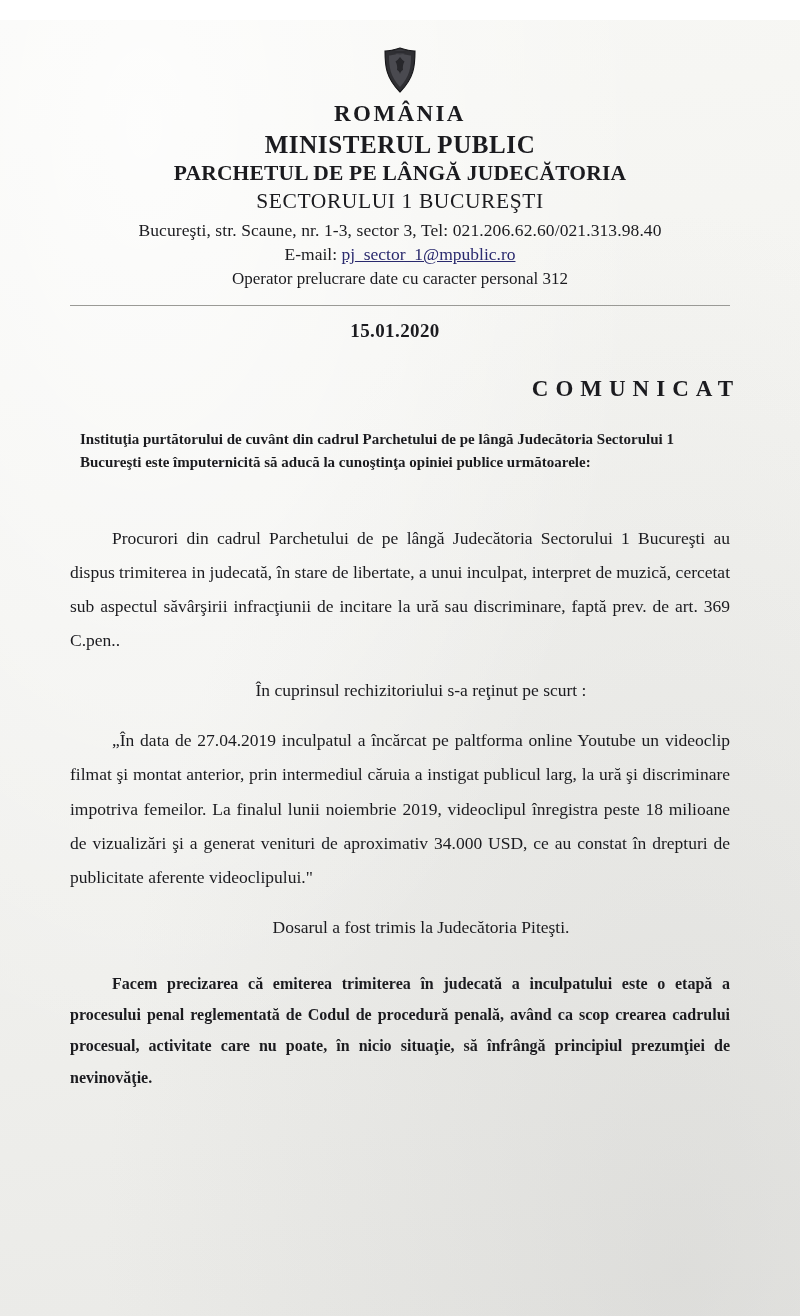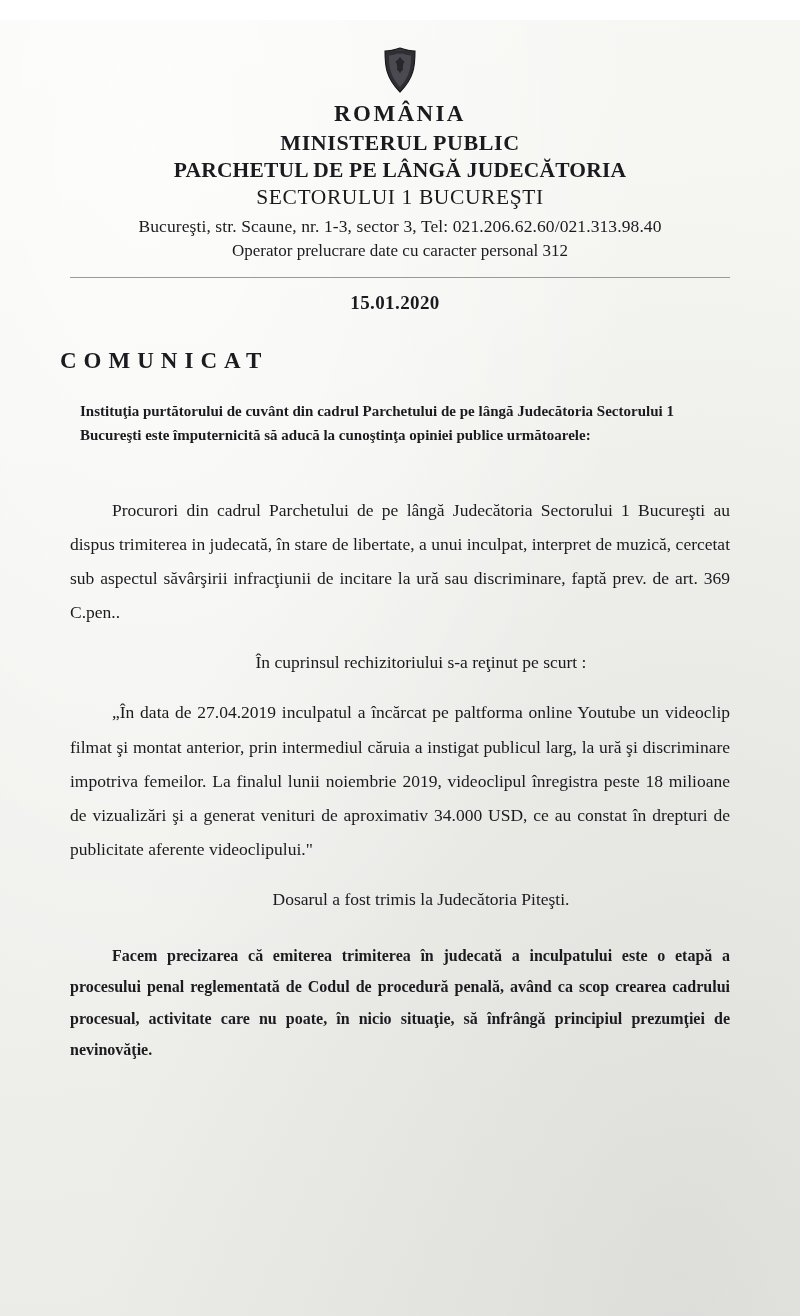--- a/index.html
+++ b/index.html
@@ -55,21 +55,21 @@
   .hdr {
     text-align: center;
     line-height: 1.26;
   }
   .hdr .l1 {
     font-size: 23px;
     font-weight: bold;
     letter-spacing: 2.4px;
   }
   .hdr .l2 {
-    font-size: 22px;
+    font-size: 25px;
     font-weight: bold;
     letter-spacing: 0.6px;
   }
   .hdr .l3 {
     font-size: 21.5px;
     font-weight: bold;
     letter-spacing: 0.2px;
   }
   .hdr .l4 {
     font-size: 21.5px;
@@ -106,21 +106,21 @@
     text-align: center;
     font-size: 19px;
     font-weight: bold;
     padding-right: 10px;
     margin-top: 14px;
     letter-spacing: 0.4px;
   }
 
   
   .doc-title {
-    text-align: left;
+    text-align: right;
     font-size: 23px;
     font-weight: bold;
     letter-spacing: 7px;
     margin-top: 34px;
   }
   .subtitle {
     text-align: left;
     font-size: 15px;
     font-weight: bold;
     line-height: 1.55;
@@ -179,20 +179,23 @@
         </svg>
       </span>
     </div>
 
     <div class="hdr">
       <div class="l1">ROMÂNIA</div>
       <div class="l2">MINISTERUL PUBLIC</div>
       <div class="l3">PARCHETUL DE PE LÂNGĂ JUDECĂTORIA</div>
       <div class="l4">SECTORULUI 1 BUCUREŞTI</div>
       <div class="addr">Bucureşti, str. Scaune, nr. 1-3, sector 3, Tel: 021.206.62.60/021.313.98.40</div>
+      <div class="email">
+        <span>E-mail: </span><span class="mail">pj_sector_1@mpublic.ro</span>
+      </div>
       <div class="oper">Operator prelucrare date cu caracter personal 312</div>
     </div>
 
     <div class="rule"></div>
 
     <div class="date-row">15.01.2020</div>
 
     <div class="doc-title">COMUNICAT</div>
 
     <div class="subtitle">Instituţia purtătorului de cuvânt din cadrul Parchetului de pe lângă Judecătoria Sectorului 1 Bucureşti  este împuternicită să aducă la cunoştinţa opiniei publice următoarele:</div>

